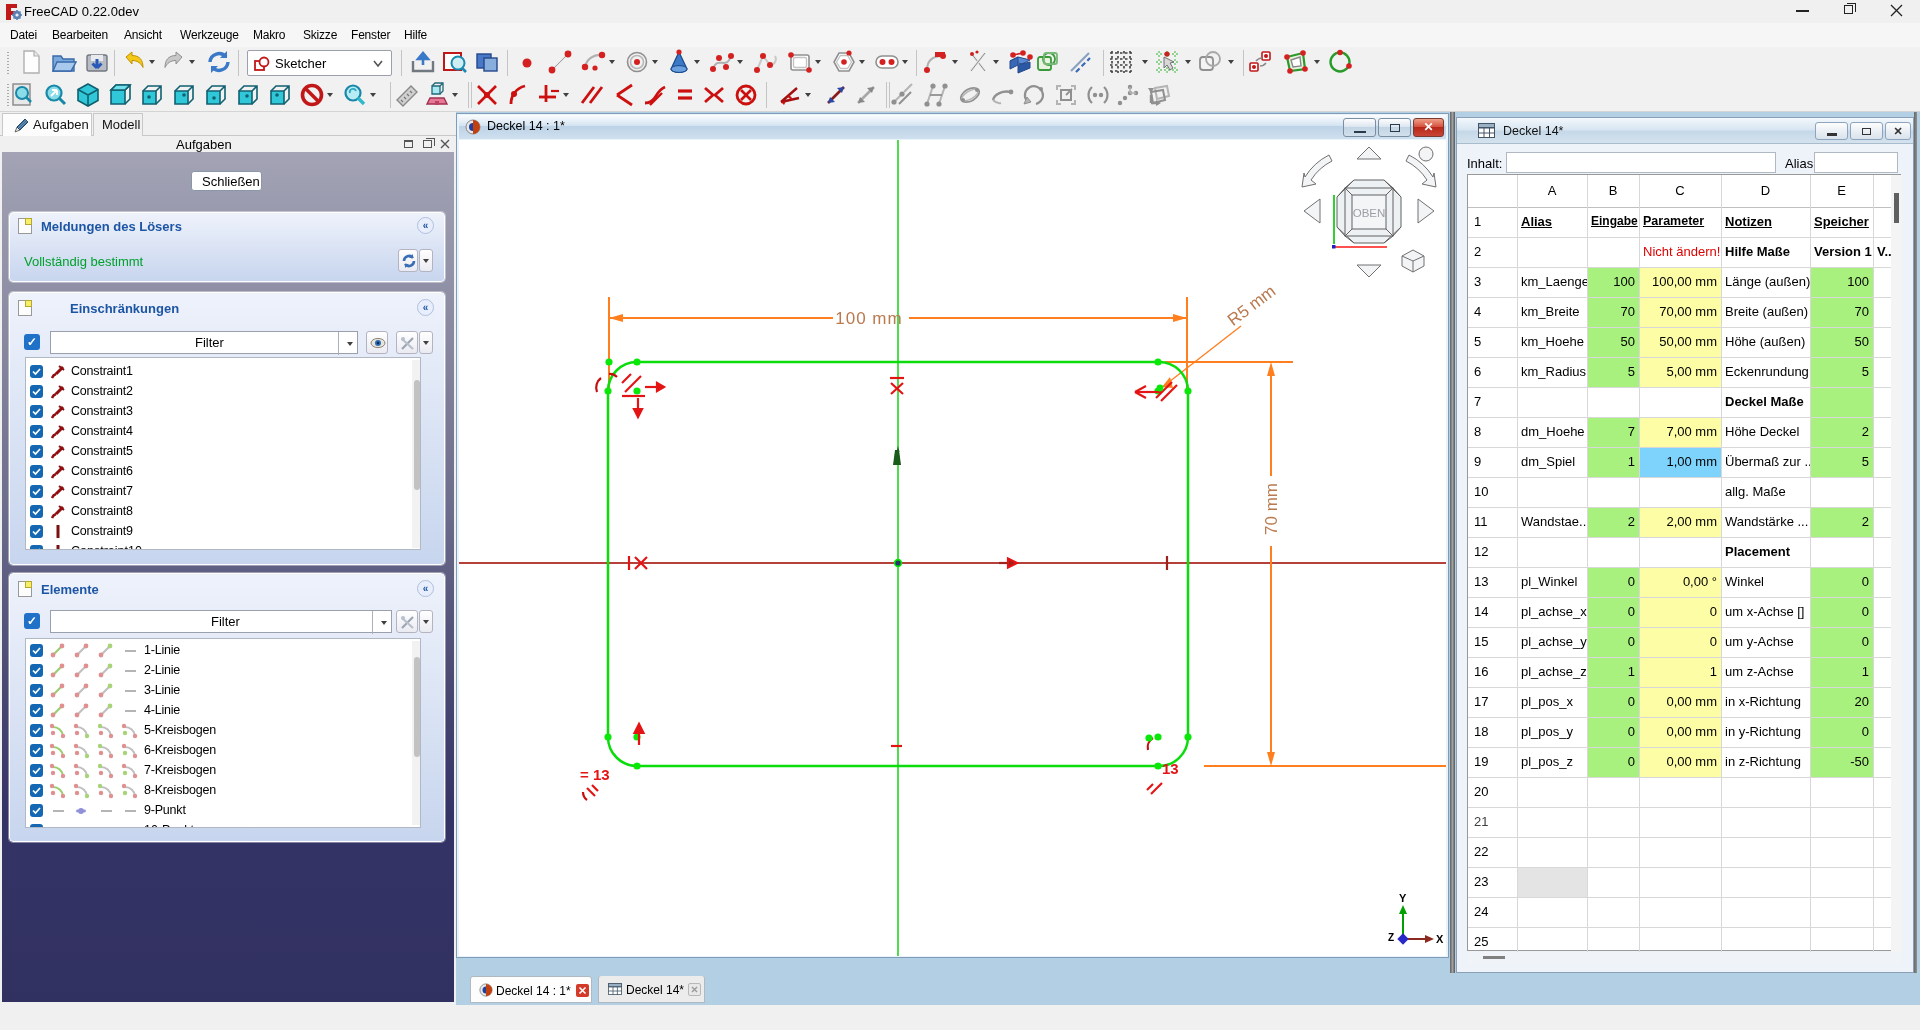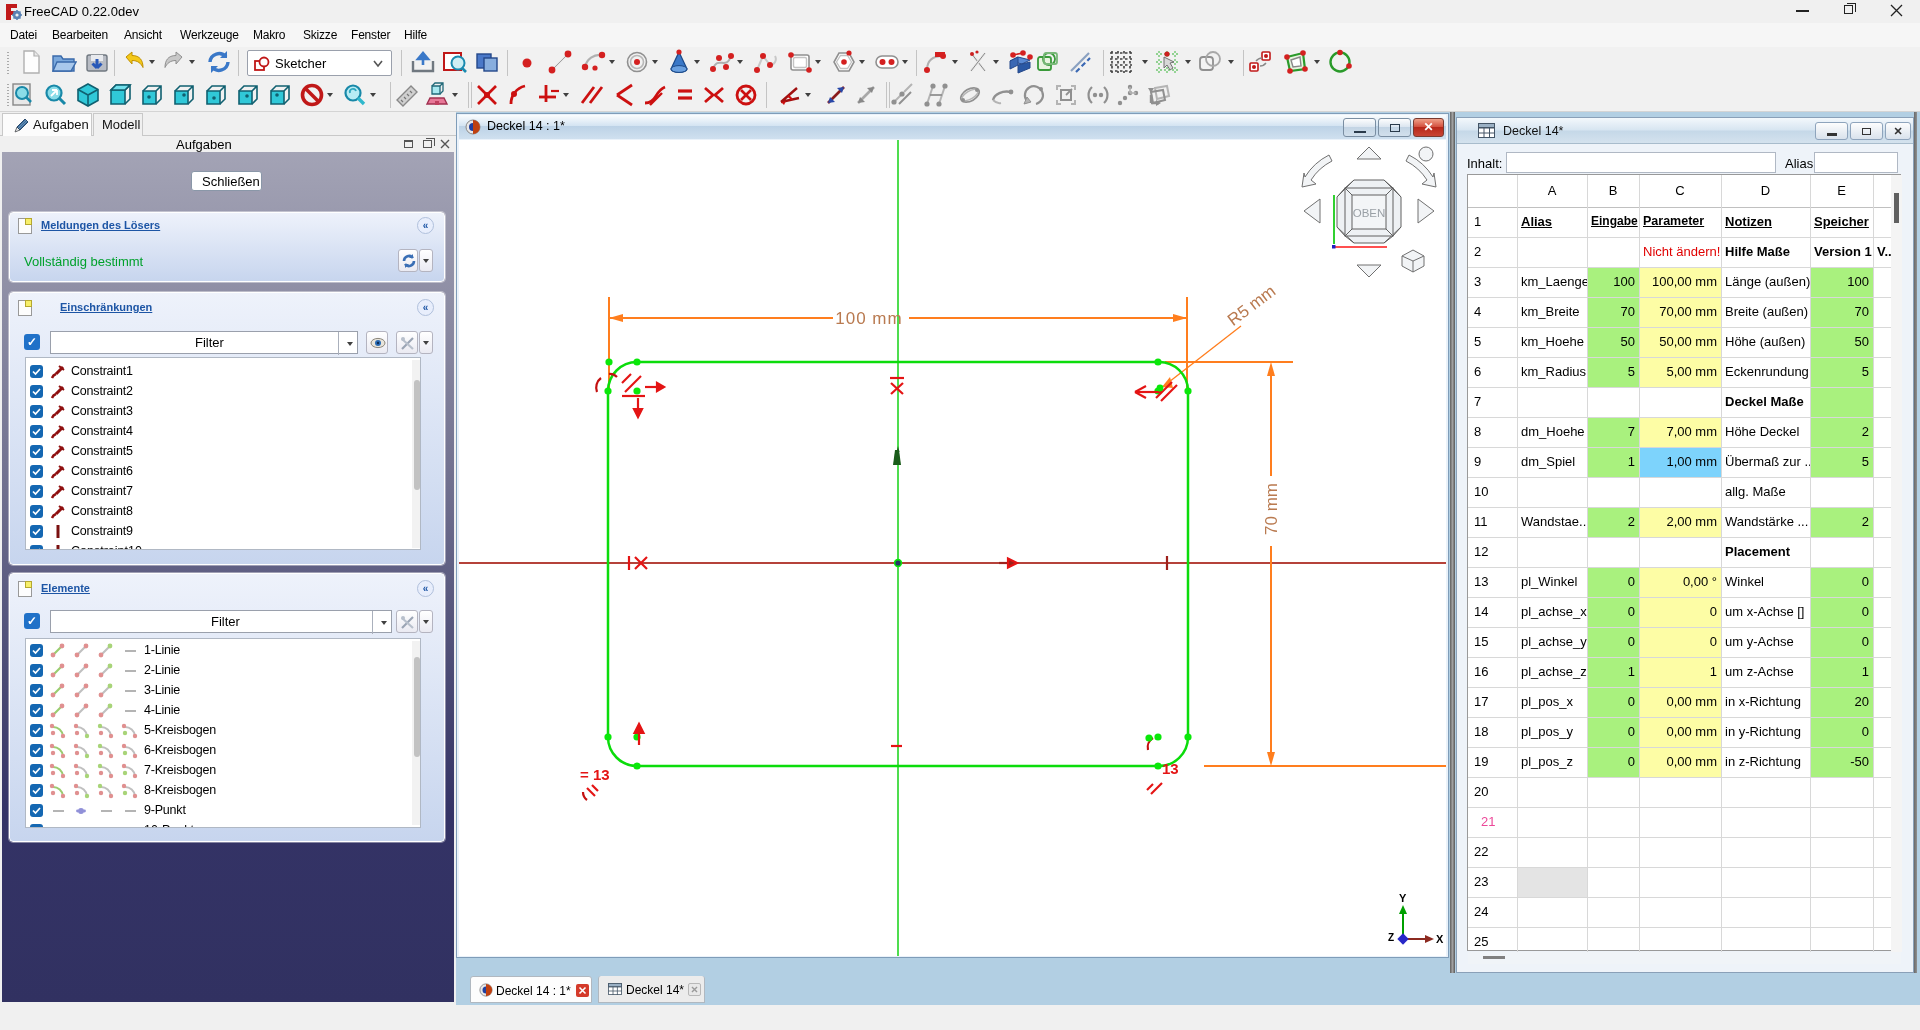--- a/index.html
+++ b/index.html
@@ -16,21 +16,21 @@
 .dd { width:0; height:0; border-left:3.5px solid transparent; border-right:3.5px solid transparent; border-top:4px solid #404040; }
 
 #dock { left:0; top:112px; width:456px; height:893px; background:#f0f0f0; }
 #docktabs { left:0; top:0; width:456px; height:24px; background:#f0f0f0; border-bottom:1px solid #c8c8c8;}
 .dtab { top:1px; height:23px; font-size:13px; color:#111; }
 #dtab1 { left:2px; width:90px; background:#fcfcfc; border:1px solid #c8c8c8; border-bottom:none; }
 #dtab2 { left:93px; width:50px; background:#f0f0f0; border:1px solid #c8c8c8; border-bottom:none; }
 #docktitle { left:0; top:25px; width:456px; height:15px; background:#f0f0f0; font-size:13px; }
 #dockbody { left:2px; top:40px; width:452px; height:850px; background:linear-gradient(#a3a3b5 0%, #8d8da4 18%, #6c6c8c 42%, #4a4a74 62%, #343366 78%, #313161 100%); }
 .gbox { left:7px; width:436px; background:linear-gradient(#eef2fb, #c7d5ee); border:1px solid #fff; border-radius:4px; box-shadow:0 0 0 1px #ffffff66; }
-.gtitle { font-size:11px; font-weight:bold; color:#1d55a5;text-decoration:underline; }
+.gtitle { font-size:13px; font-weight:bold; color:#1d55a5; }
 .chev { width:17px; height:17px; border-radius:9px; background:#e8eefc; border:1px solid #b0c0dc; color:#1d55a5; font-size:10px; text-align:center; line-height:15px; font-weight:bold;}
 .noteico { width:14px; height:16px; background:#fdfdfd; border:1px solid #999; position:absolute; }
 .noteico:after { content:""; position:absolute; right:-1px; top:-1px; width:5px; height:5px; background:#f7ef6a; border:1px solid #b5a830; }
 .wbtn { background:linear-gradient(#ffffff,#eaeaf2); border:1px solid #b4b4c0; border-radius:3px; }
 .combo { background:#fff; border:1px solid #9aa0ac; }
 .bluecheck { width:16px; height:16px; background:#2071c8; border-radius:3px; color:#fff; font-size:12px; line-height:16px; text-align:center; font-weight:bold;}
 .lrow { font-size:13px; color:#000; height:20px; }
 
 #mdi { left:456px; top:112px; width:1464px; height:893px; background:#b2cfe3; }
 #sketchwin { left:0px; top:1px; width:993px; height:845px; background:#eaf2fa; border:1px solid #7f9db9; }
@@ -514,21 +514,21 @@
               <path d="M4 15v-4h4z" fill="#3a6fb5"></path>
             </svg>
           </div>
         <div class="abs wbtn" style="left:409px;top:36px;width:14px;height:23px;">
             <div class="abs dd" style="left:3px;top:9px;"></div>
           </div>
       </div>
 
       <div class="abs gbox" style="top:140px;height:273px;">
         <div class="noteico" style="left:8px;top:7px;"></div>
-        <span class="abs gtitle" style="left:31px;top:8px;padding-left:19px;">Einschränkungen</span>
+        <span class="abs gtitle" style="left:41px;top:8px;padding-left:19px;">Einschränkungen</span>
         <div class="abs chev" style="left:407px;top:6px;">«</div>
         <div class="abs bluecheck" style="left:14px;top:41px;">✓</div>
         <div class="abs combo" style="left:40px;top:38px;width:308px;height:23px;">
             <span class="abs" style="left:144px;top:3px;font-size:13px;">Filter</span>
             <div class="abs" style="left:287px;top:0;width:1px;height:23px;background:#aab0bc;"></div>
             <div class="abs dd" style="left:296px;top:10px;"></div>
           </div>
         <div class="abs wbtn" style="left:356px;top:38px;width:22px;height:23px;">
             <svg class="abs" style="left:3px;top:4px;" width="16" height="14" viewBox="0 0 16 14">
               <ellipse cx="8" cy="7" rx="7" ry="4.6" fill="#e8e4da" stroke="#8a857a"></ellipse>
@@ -1165,21 +1165,21 @@
           <div class="cell" style="left:0px;top:542px;width:49px;height:30px;">
             <span style="position:absolute;top:7px;color:#000;left:6px;">18</span>
           </div>
           <div class="cell" style="left:0px;top:572px;width:49px;height:30px;">
             <span style="position:absolute;top:7px;color:#000;left:6px;">19</span>
           </div>
           <div class="cell" style="left:0px;top:602px;width:49px;height:30px;">
             <span style="position:absolute;top:7px;color:#000;left:6px;">20</span>
           </div>
           <div class="cell" style="left:0px;top:632px;width:49px;height:30px;">
-            <span style="position:absolute;top:7px;color:#ec4899;left:6px;margin-left:7px;">21</span>
+            <span style="position:absolute;top:7px;color:#404040;left:6px;">21</span>
           </div>
           <div class="cell" style="left:0px;top:662px;width:49px;height:30px;padding-left:16px;">
             <span style="position:absolute;top:7px;color:#000;left:6px;">22</span>
           </div>
           <div class="cell" style="left:0px;top:692px;width:49px;height:30px;">
             <span style="position:absolute;top:7px;color:#000;left:6px;">23</span>
           </div>
           <div class="cell" style="left:0px;top:722px;width:49px;height:30px;">
             <span style="position:absolute;top:7px;color:#000;left:6px;">24</span>
           </div>

